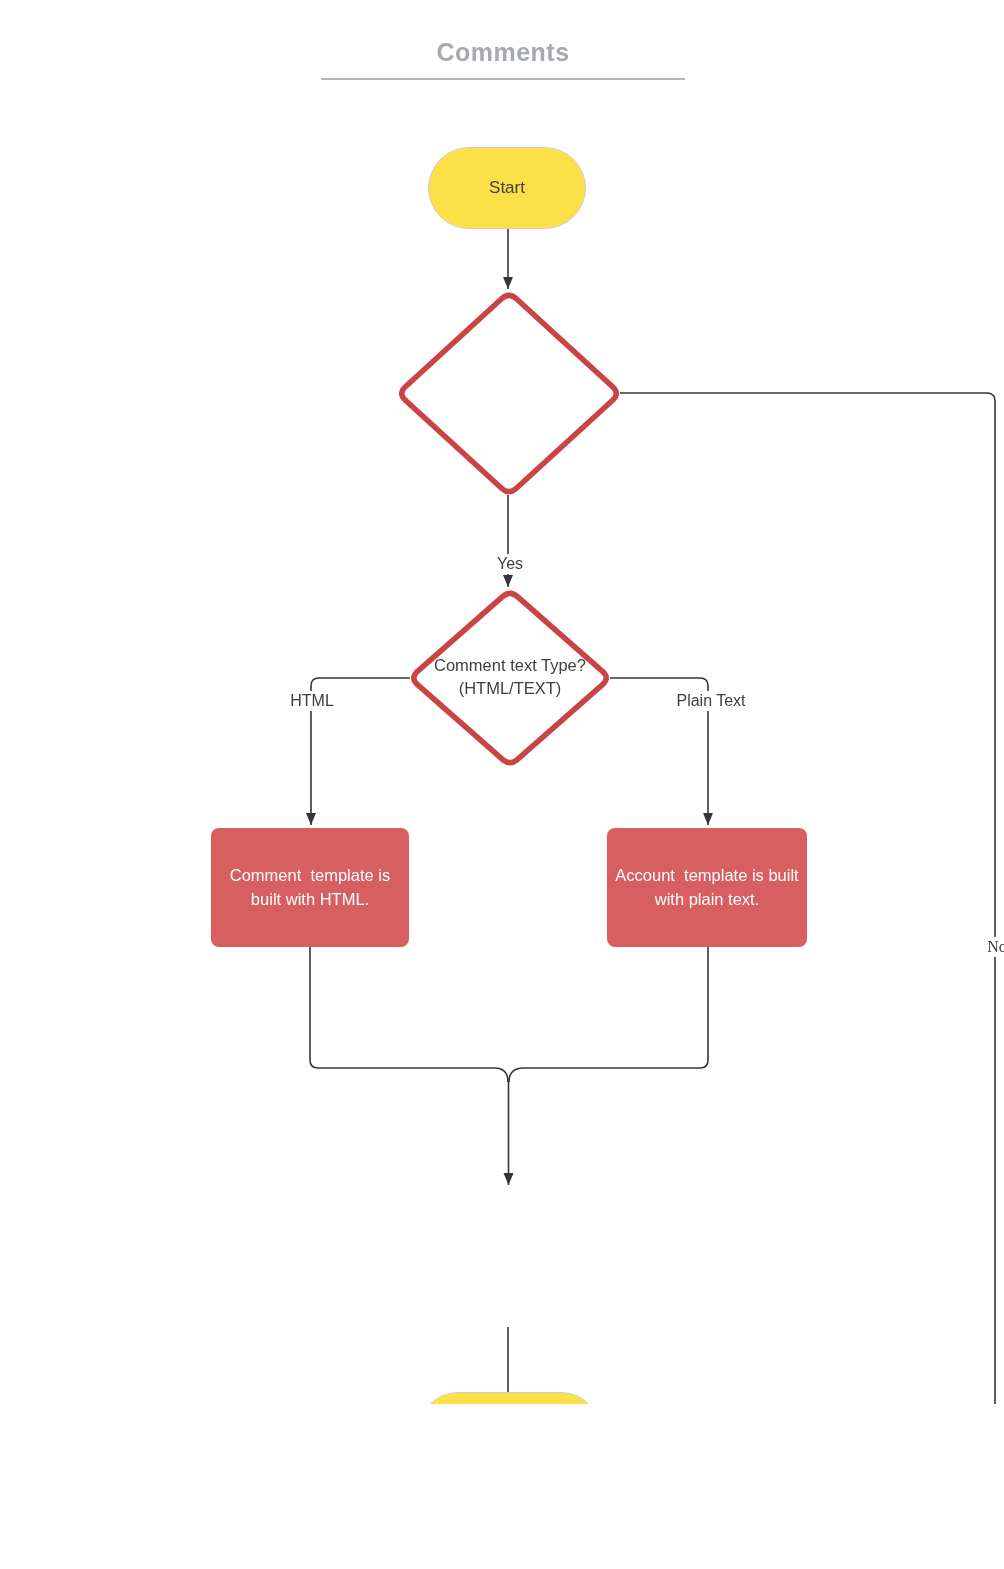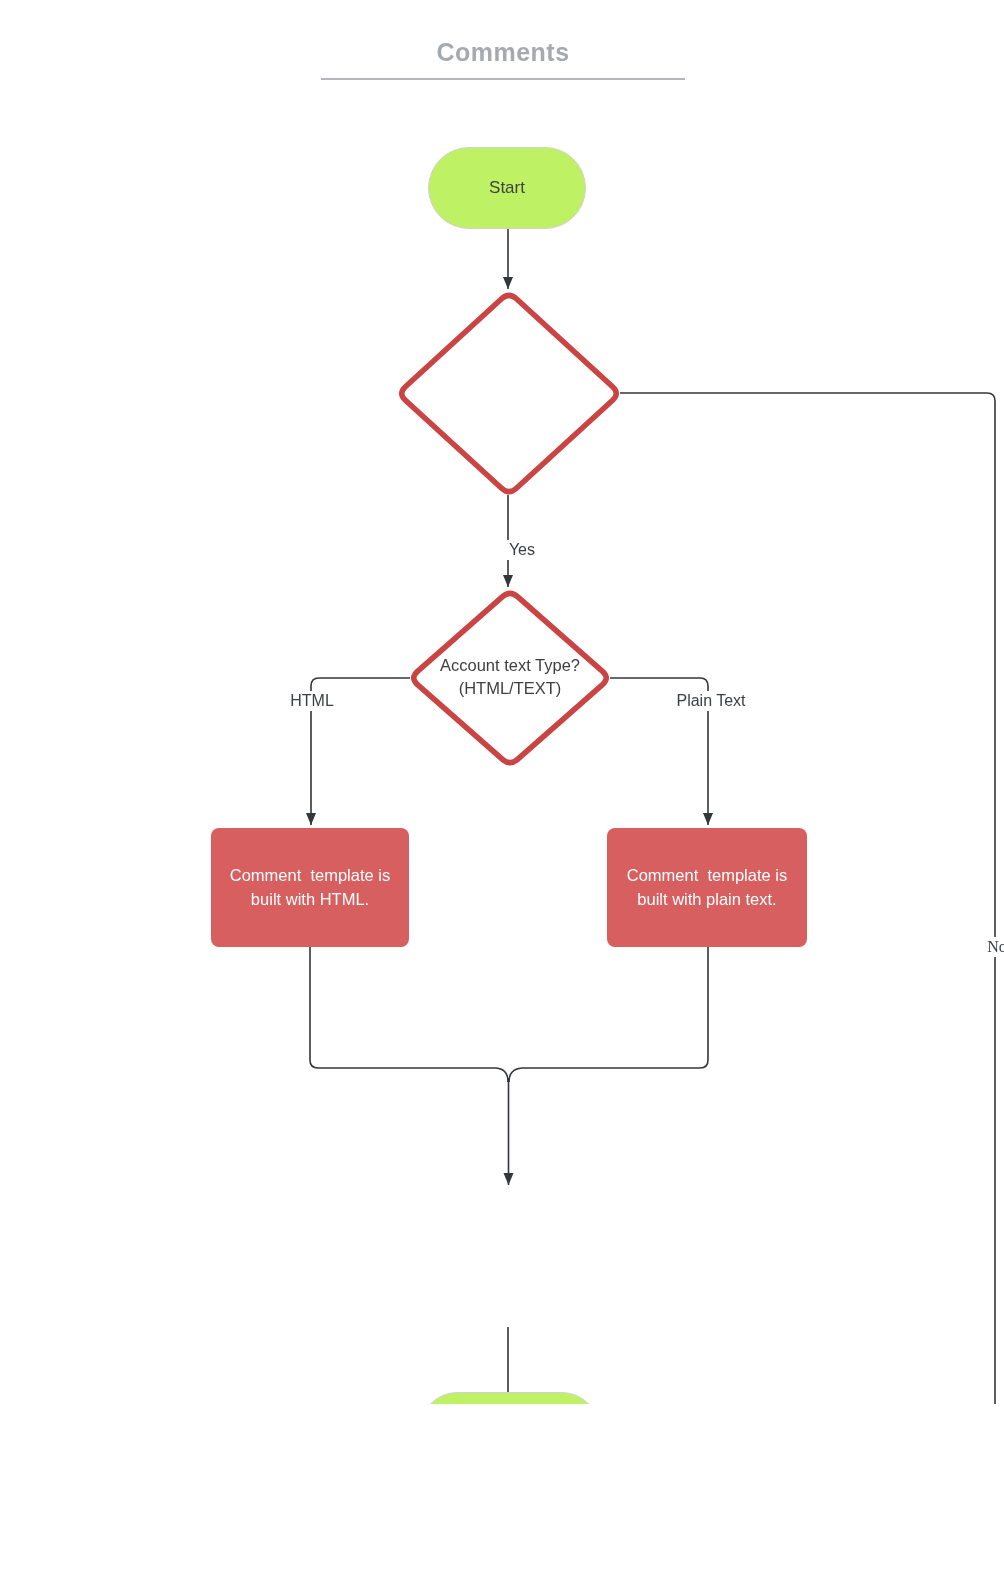--- a/index.html
+++ b/index.html
@@ -28,21 +28,21 @@
     text-align: center;
     font-size: 25px;
     font-weight: bold;
     color: #a6a9ae;
     padding-bottom: 11px;
     border-bottom: 2px solid #b6b6ba;
     letter-spacing: 0.5px;
   }
   .terminal {
     position: absolute;
-    background: #bef264;
+    background: #fde047;
     border: 1px solid #d0d0d0;
     display: flex;
     align-items: center;
     justify-content: center;
     font-size: 17px;
     color: #3f3f3f;
     box-sizing: border-box;
   }
   .terminal.start { left: 385px; top: 147px; width: 158px; height: 82px; border-radius: 41px; }
   .terminal.end   { left: 376px; top: 1392px; width: 181px; height: 77px; border-radius: 39px; }
@@ -74,21 +74,21 @@
   .process.right { left: 564px; top: 828px; width: 200px; height: 119px; }
   .process.build { left: 347px; top: 1188px; width: 236px; height: 139px; font-size: 17px; }
   .edge-label {
     position: absolute;
     background: #ffffff;
     text-align: center;
     font-size: 16px;
     color: #3b3e42;
     padding: 1px 2px;
   }
-  .edge-label.yes   { left: 440px; top: 540px;  width: 50px; text-align: right; }
+  .edge-label.yes   { left: 440px; top: 554px;  width: 50px; }
   .edge-label.html  { left: 232px; top: 691px;  width: 70px; }
   .edge-label.plain { left: 621px; top: 691px;  width: 90px; }
   .edge-label.no    { left: 931px; top: 937px;  width: 42px; font-family: Liberation Serif, serif; }
 </style>
 </head>
 <body>
 
 <div class="canvas">
 
   <svg class="connector-layer" viewBox="0 0 1004 1569" xmlns="http://www.w3.org/2000/svg">
@@ -118,30 +118,30 @@
 
   <div class="diagram-title">Comments</div>
 
   <div class="terminal start">
     <span>Start</span>
   </div>
 
 
   <div class="edge-label yes">Yes</div>
 
-  <div class="decision-text d2">Account text Type? (HTML/TEXT)</div>
+  <div class="decision-text d2">Comment text Type? (HTML/TEXT)</div>
 
   <div class="edge-label html">HTML</div>
   <div class="edge-label plain">Plain Text</div>
   <div class="edge-label no">No</div>
 
   <div class="process left">
     <span>Comment  template is built with HTML.</span>
   </div>
   <div class="process right">
-    <span>Comment  template is built with plain text.</span>
+    <span>Account  template is built with plain text.</span>
   </div>
 
   <div class="terminal end">
     <span>End</span>
   </div>
 
 </div>
 
 </body></html>

